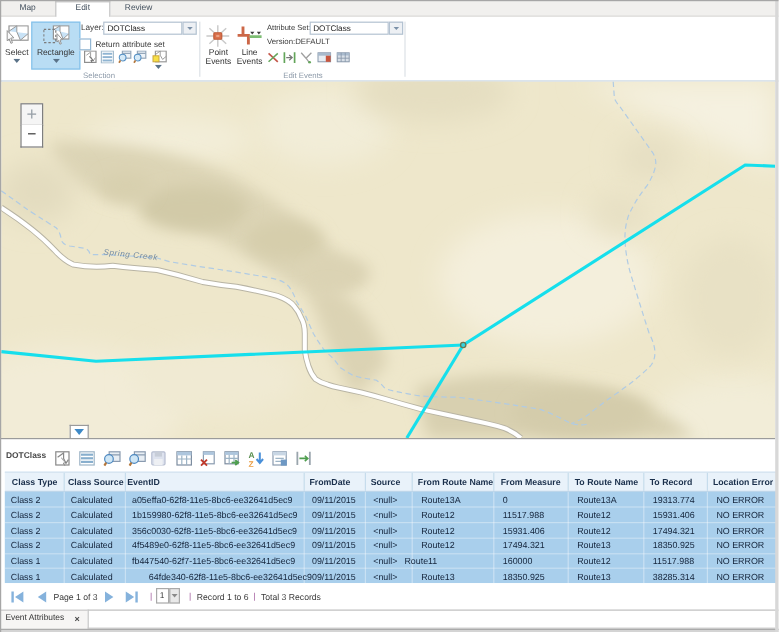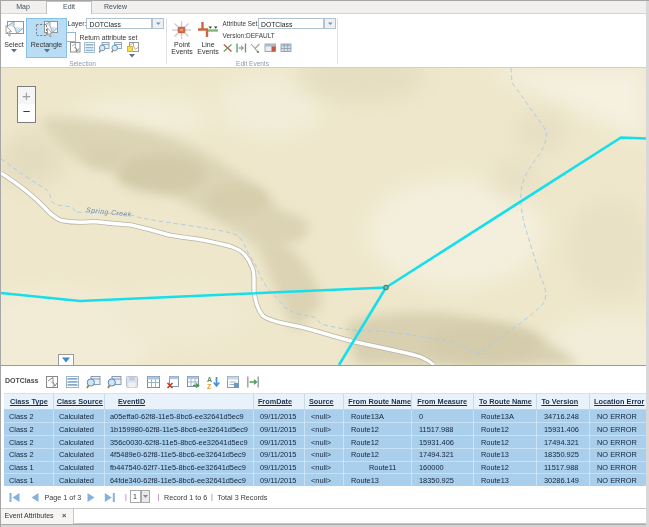--- a/index.html
+++ b/index.html
@@ -3,21 +3,21 @@
 <meta charset="utf-8">
 <style>
 * { margin:0; padding:0; box-sizing:border-box; }
 svg { display:block; }
 html,body { width:649px; height:527px; }
 body { font-family:"Liberation Sans",sans-serif; background:#fff; }
 #app { position:relative; width:649px; height:527px; background:#fff; overflow:hidden; }
 .abs { position:absolute; }
 .t7 { font-size:7px; color:#333; }
 .rl { position:absolute; font-size:6.8px; color:#3a3a3a; white-space:nowrap; }
-.hc { position:absolute; top:4.3px; font-weight:bold; color:#1b304c; font-size:7.3px; white-space:nowrap;text-decoration:underline; }
+.hc { position:absolute; top:4.3px; font-weight:bold; color:#1b304c; font-size:7.3px; white-space:nowrap; }
 .hs { position:absolute; top:1px; height:14.5px; width:1px; background:#c6dcec; }
 .rs { position:absolute; top:16.5px; height:76.5px; width:1px; background:rgba(255,255,255,0.38); }
 .rh { position:absolute; left:0; width:643px; height:1px; background:rgba(255,255,255,0.35); }
 .row { position:absolute; left:0; width:643px; height:12.7px; font-size:7.4px; }
 .row span { position:absolute; top:2.8px; color:#13233a; white-space:nowrap; }
 .pgt { font-size:7.2px; color:#3a3a3a; white-space:nowrap; }
 </style>
 </head>
 <body>
 <div id="app">
@@ -312,27 +312,27 @@
         <path d="M2.5 6 L9 6 M7 3.8 L9.5 6 L7 8.2" fill="none" stroke="#4e9e4e" stroke-width="1.3"></path>
       </g>
     </svg>
   </div>
 
   <div class="abs" style="left:4px;top:393px;width:643px;height:93px;font-size:7px;">
 
     <div class="abs hdr" style="left:0;top:0;width:643px;height:16.5px;background:#e9f2fa;border-top:1px solid #d3e2ef;border-bottom:1px solid #bdd6ea;"></div>
     <div class="hc" style="left:5.9px;">Class Type</div>
     <div class="hc" style="left:52.7px;">Class Source</div>
-    <div class="hc" style="left:114px;">EventID</div>
+    <div class="hc" style="left:102px;">EventID</div>
     <div class="hc" style="left:253.9px;">FromDate</div>
     <div class="hc" style="left:304.9px;">Source</div>
     <div class="hc" style="left:344.2px;">From Route Name</div>
     <div class="hc" style="left:413.3px;">From Measure</div>
     <div class="hc" style="left:474.9px;">To Route Name</div>
-    <div class="hc" style="left:537.4px;">To Version</div>
+    <div class="hc" style="left:537.4px;">To Record</div>
     <div class="hc" style="left:590.1px;">Location Error</div>
 
     <div class="hs" style="left:49px;"></div>
       <div class="hs" style="left:99.6px;"></div>
     <div class="hs" style="left:248.6px;"></div>
       <div class="hs" style="left:299.7px;"></div>
     <div class="hs" style="left:339px;"></div>
       <div class="hs" style="left:407px;"></div>
     <div class="hs" style="left:468.7px;"></div>
       <div class="hs" style="left:531.6px;"></div>
@@ -358,21 +358,21 @@
 
     <div class="row" style="top:16.5px;">
       <span style="left:5px;">Class 2</span>
         <span style="left:55px;">Calculated</span>
       <span style="left:106px;">a05effa0-62f8-11e5-8bc6-ee32641d5ec9</span>
       <span style="left:256px;">09/11/2015</span>
         <span style="left:307px;">&lt;null&gt;</span>
       <span style="left:347px;">Route13A</span>
         <span style="left:415px;">0</span>
       <span style="left:477px;">Route13A</span>
-        <span style="left:540px;">34716.248</span>
+        <span style="left:540px;">19313.774</span>
       <span style="left:593px;">NO ERROR</span>
     </div>
     <div class="row" style="top:29.2px;">
       <span style="left:5px;">Class 2</span>
         <span style="left:55px;">Calculated</span>
       <span style="left:106px;">1b159980-62f8-11e5-8bc6-ee32641d5ec9</span>
       <span style="left:256px;">09/11/2015</span>
         <span style="left:307px;">&lt;null&gt;</span>
       <span style="left:347px;">Route12</span>
         <span style="left:415px;">11517.988</span>
@@ -403,36 +403,36 @@
       <span style="left:477px;">Route13</span>
         <span style="left:540px;">18350.925</span>
       <span style="left:593px;">NO ERROR</span>
     </div>
     <div class="row" style="top:67.5px;">
       <span style="left:5px;">Class 1</span>
         <span style="left:55px;">Calculated</span>
       <span style="left:106px;">fb447540-62f7-11e5-8bc6-ee32641d5ec9</span>
       <span style="left:256px;">09/11/2015</span>
         <span style="left:307px;">&lt;null&gt;</span>
-      <span style="left:365px;">Route11</span>
+      <span style="left:333px;">Route11</span>
         <span style="left:415px;">160000</span>
       <span style="left:477px;">Route12</span>
         <span style="left:540px;">11517.988</span>
       <span style="left:593px;">NO ERROR</span>
     </div>
     <div class="row" style="top:80.2px;">
       <span style="left:5px;">Class 1</span>
         <span style="left:55px;">Calculated</span>
-      <span style="left:106px;">64fde340-62f8-11e5-8bc6-ee32641d5ec9</span>
+      <span style="left:120px;">64fde340-62f8-11e5-8bc6-ee32641d5ec9</span>
       <span style="left:256px;">09/11/2015</span>
         <span style="left:307px;">&lt;null&gt;</span>
       <span style="left:347px;">Route13</span>
         <span style="left:415px;">18350.925</span>
       <span style="left:477px;">Route13</span>
-        <span style="left:540px;">30286.149</span>
+        <span style="left:540px;">38285.314</span>
       <span style="left:593px;">NO ERROR</span>
     </div>
   </div>
 
   <div class="abs" style="left:0;top:486px;width:649px;height:22px;background:#fff;"></div>
   <div class="abs" style="left:9px;top:491.5px;">
     <svg width="120" height="11" viewBox="0 0 120 11">
       <g fill="#85b2dc">
         <path d="M0.5 1 L0.5 10 L2.5 10 L2.5 1 Z"></path>
           <path d="M10.5 1 L10.5 10 L3.5 5.5 Z"></path>

